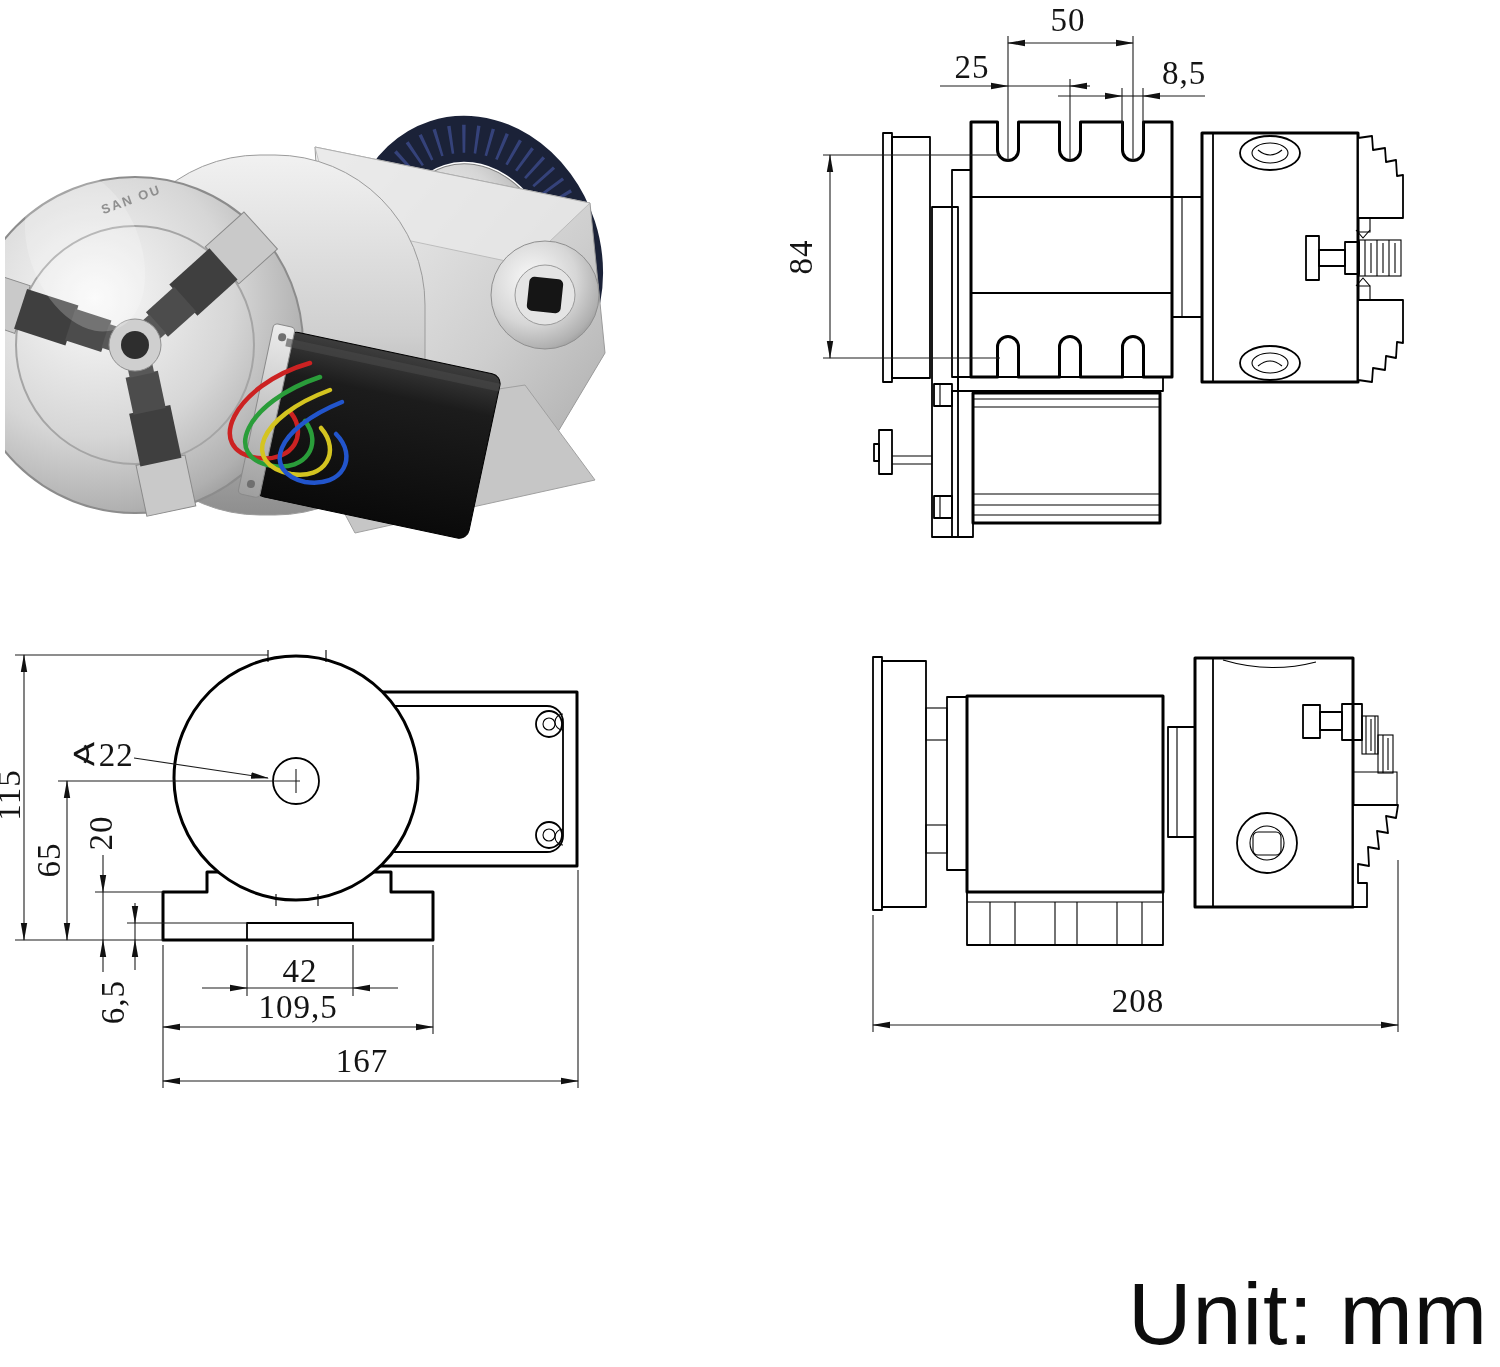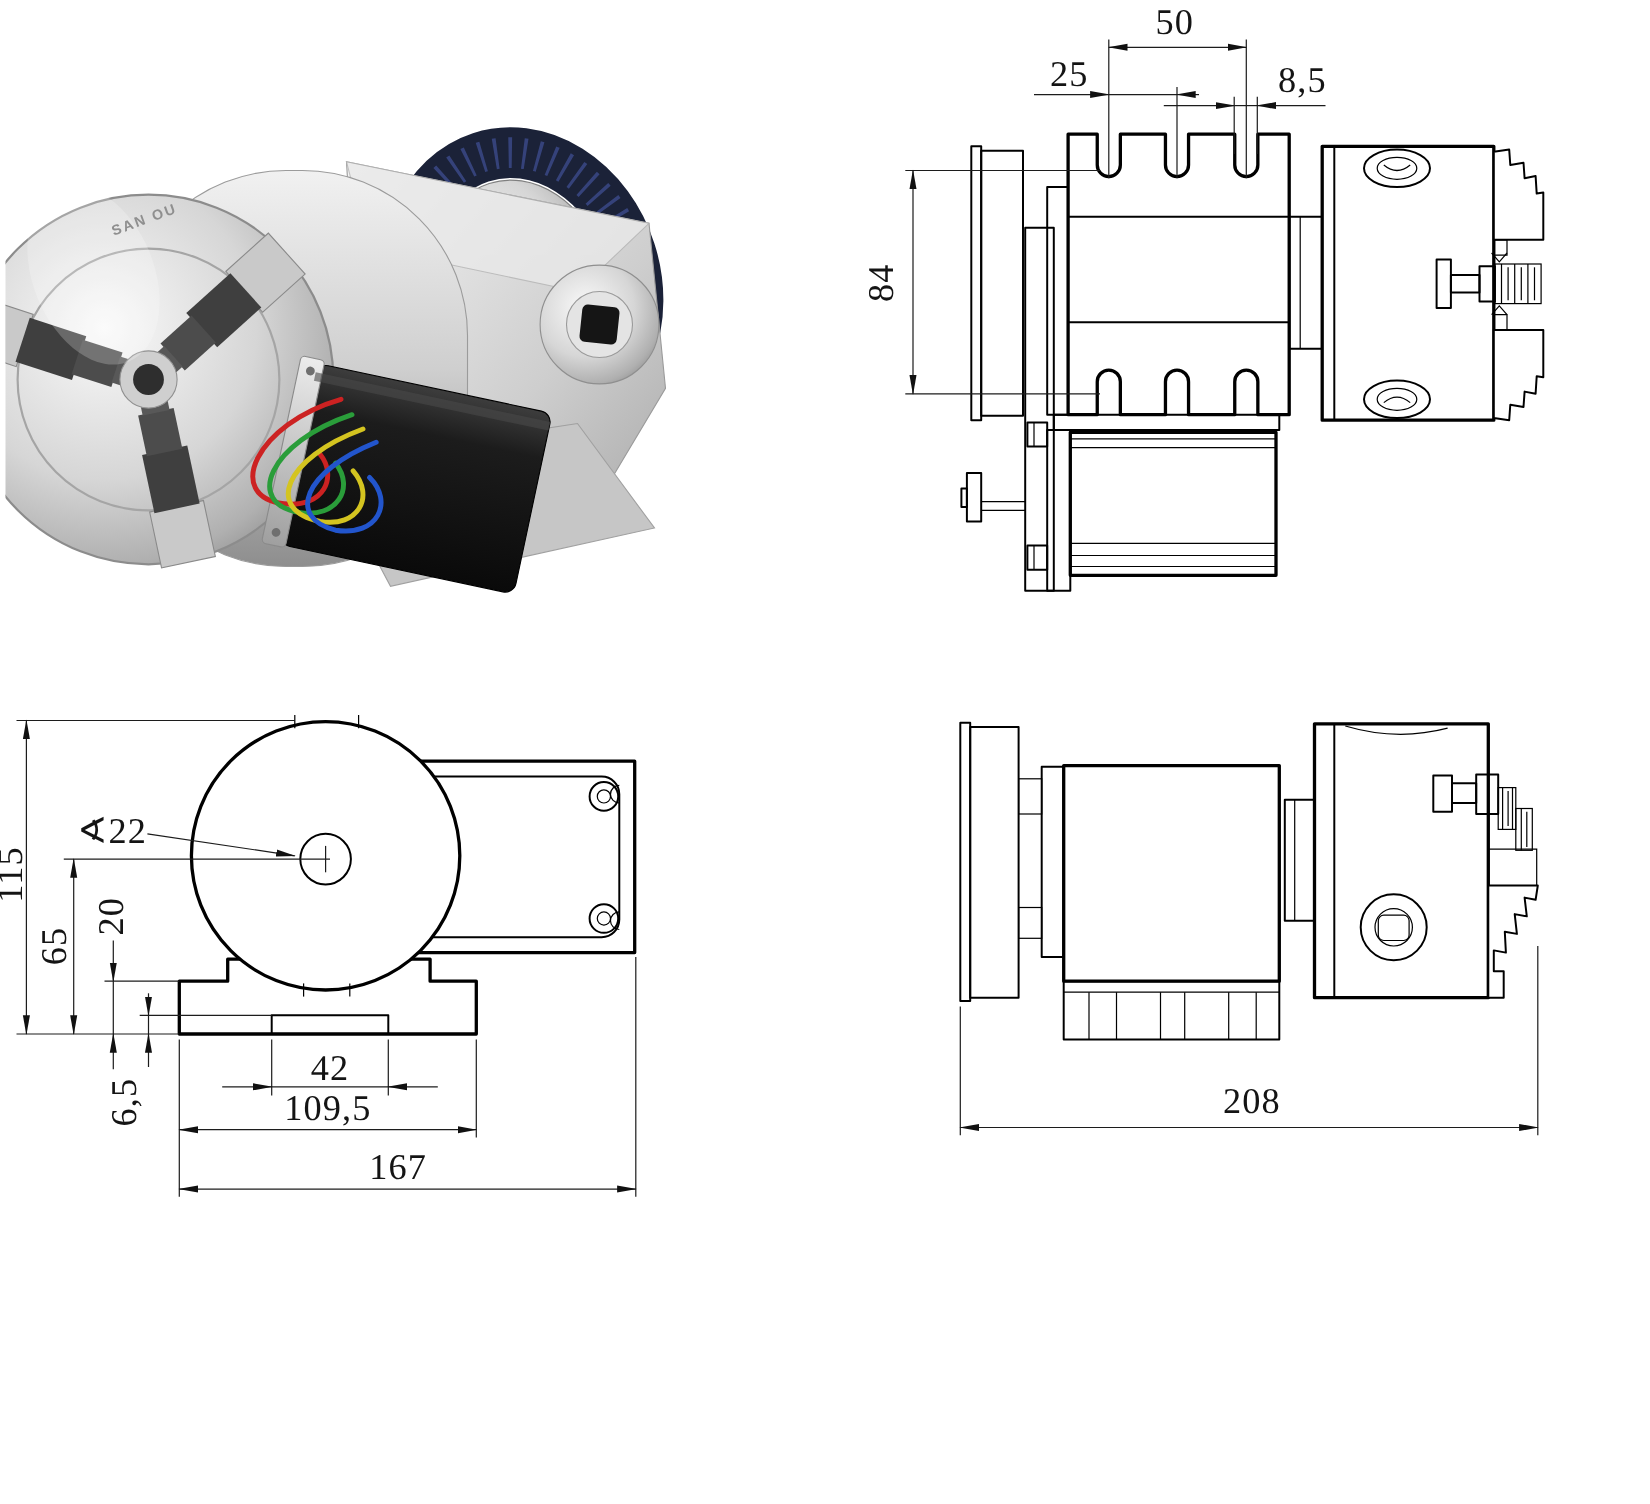--- a/index.html
+++ b/index.html
@@ -392,14 +392,15 @@
     </g>
 
     <g>
       <line class="dl" x1="873" y1="915" x2="873" y2="1032"></line>
       <line class="dl" x1="1398" y1="860" x2="1398" y2="1032"></line>
       <line class="dl" x1="873" y1="1025" x2="1398" y2="1025" marker-start="url(#ahC)" marker-end="url(#ahC)"></line>
       <text class="dt" text-anchor="middle" x="1138" y="1012">208</text>
     </g>
   </svg>
 
+  <div id="unit-label">Unit: mm</div>
 
 </div>
 
 </body></html>

